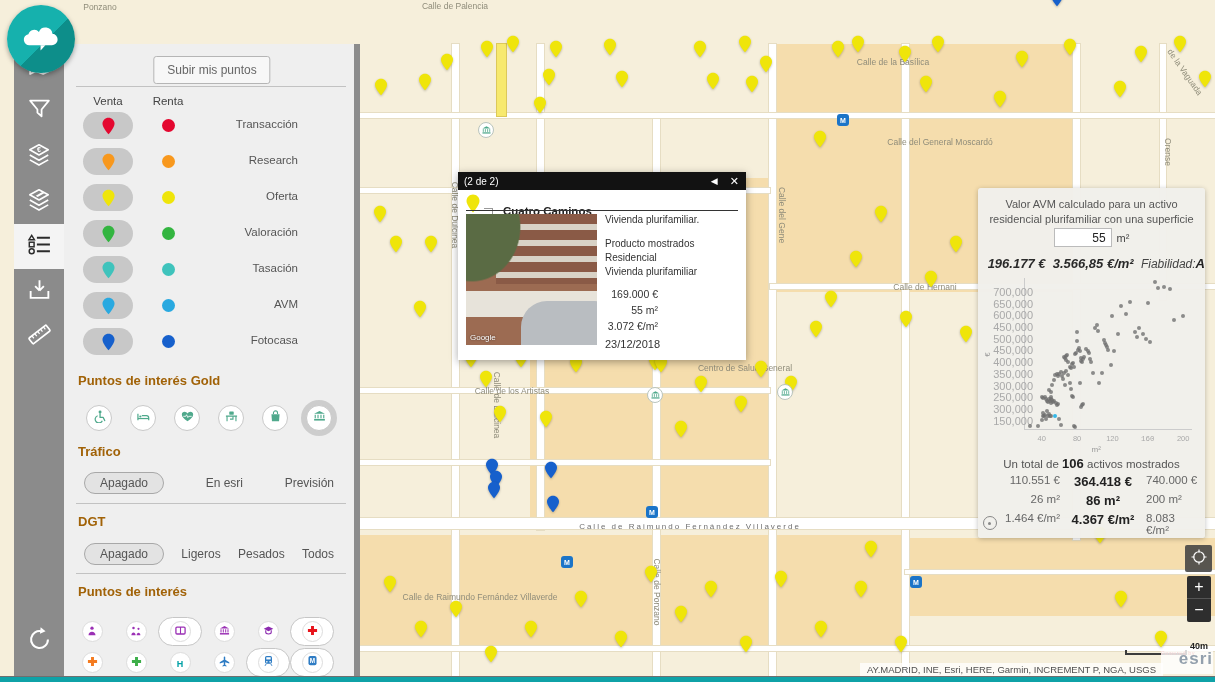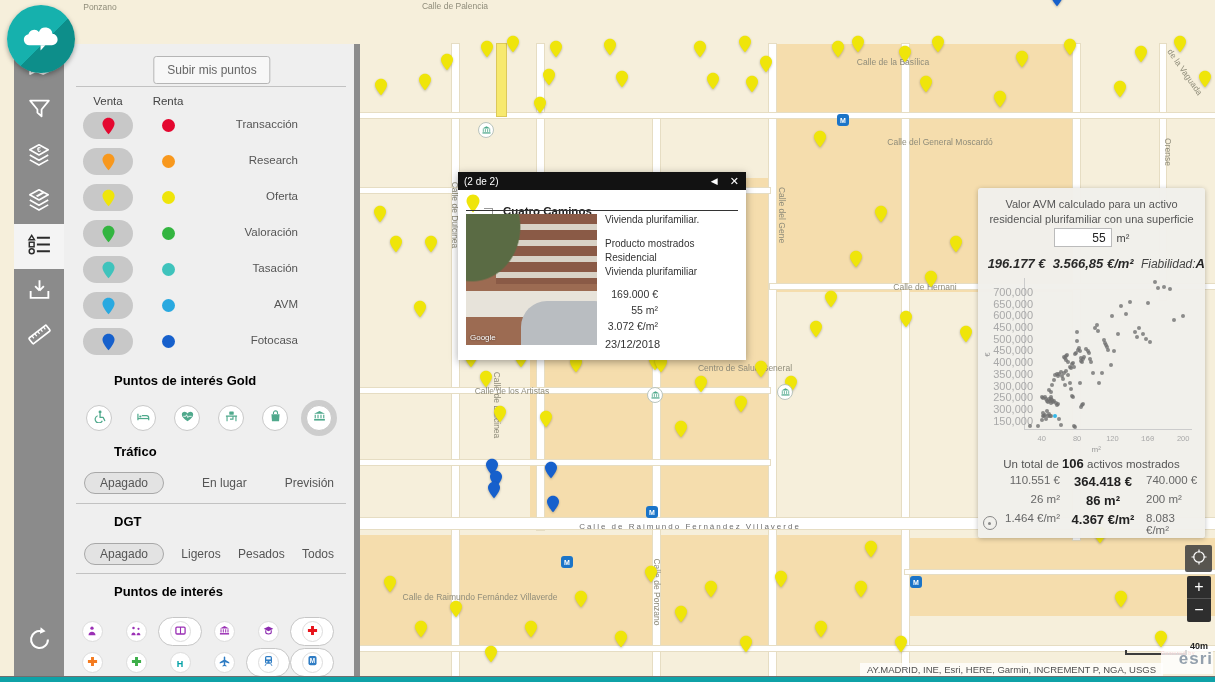--- a/index.html
+++ b/index.html
@@ -46,21 +46,21 @@
   
   .panel { position:absolute; left:64px; top:44px; width:296px; height:632px; background:#efefef; z-index:14; overflow:hidden; }
   .panel .scrollbar { position:absolute; right:0; top:0; width:6px; height:100%; background:#8c8c8c; }
   .upload-btn { position:absolute; left:50%; transform:translateX(-50%); top:12px; background:#f7f7f7; border:1px solid #b5b5b5; border-radius:3px; color:#666; font-size:12px; padding:6px 13px; cursor:pointer; white-space:nowrap; }
   .hr { position:absolute; left:12px; right:14px; height:0; border-top:1px solid #c2c2c2; }
   .colhead { position:absolute; font-size:11.5px; color:#444; transform:translateX(-50%); }
   .lrow { position:absolute; left:0; width:100%; height:36px; }
   .lpill { position:absolute; left:19px; top:4px; width:50px; height:27px; background:#c8c8c8; border-radius:14px; display:flex; align-items:center; justify-content:center; cursor:pointer; }
   .ldot { position:absolute; left:98px; top:11px; width:13px; height:13px; border-radius:50%; }
   .llabel { position:absolute; right:62px; top:10px; font-size:11.5px; color:#555; }
-  .sect-title { position:absolute; left:14px; font-size:13px; font-weight:bold; color:#000000;margin-left:36px; }
+  .sect-title { position:absolute; left:14px; font-size:13px; font-weight:bold; color:#a16207; }
   .gold-row { position:absolute; left:0; top:356px; width:290px; height:36px; display:flex; justify-content:space-between; padding:0 22px; align-items:center; }
   .gcircle { width:26px; height:26px; border-radius:50%; background:#fff; border:1px solid #c9c9c9; display:flex; align-items:center; justify-content:center; cursor:pointer; }
   .gcircle.selected { box-shadow:0 0 0 5px #cdcdcd; }
   .optrow { position:absolute; left:0; width:290px; display:flex; align-items:center; justify-content:space-between; padding:0 20px; }
   .optrow .opt { font-size:12px; color:#555; cursor:pointer; }
   .optrow .opt.selected { background:#e3e3e3; border:1px solid #a8a8a8; border-radius:12px; padding:3px 15px; }
   .poirow { position:absolute; left:6px; width:284px; height:32px; display:grid; grid-template-columns:repeat(6,44px); align-items:center; justify-items:center; }
   .pcircle { width:21px; height:21px; border-radius:50%; background:#fff; border:1px solid #ddd; display:flex; align-items:center; justify-content:center; cursor:pointer; }
   .poval { width:44px; height:29px; border-radius:15px; background:#fff; border:1.5px solid #c6c6c6; display:flex; align-items:center; justify-content:center; }
 
@@ -646,21 +646,21 @@
               <path d="M7 1L1.2 4h11.6z" fill="#4fa98c"></path>
               <path d="M2.4 5v4M5.4 5v4M8.6 5v4M11.6 5v4" stroke="#4fa98c" stroke-width="1.2"></path>
               <rect x="1.2" y="9.6" width="11.6" height="1.8" fill="#4fa98c"></rect>
             </svg></span>
         </div>
       </div>
 
     <div class="sect-title" style="top:400px">Tráfico</div>
     <div class="optrow" style="top:426px;height:26px" id="traficoRow">
         <div class="opt selected">Apagado</div>
-        <div class="opt">En lugar</div>
+        <div class="opt">En esri</div>
         <div class="opt">Previsión</div>
       </div>
     <div class="hr" style="top:459px"></div>
 
     <div class="sect-title" style="top:470px">DGT</div>
     <div class="optrow" style="top:497px;height:26px" id="dgtRow">
         <div class="opt selected">Apagado</div>
         <div class="opt">Ligeros</div>
         <div class="opt">Pesados</div>
         <div class="opt">Todos</div>

